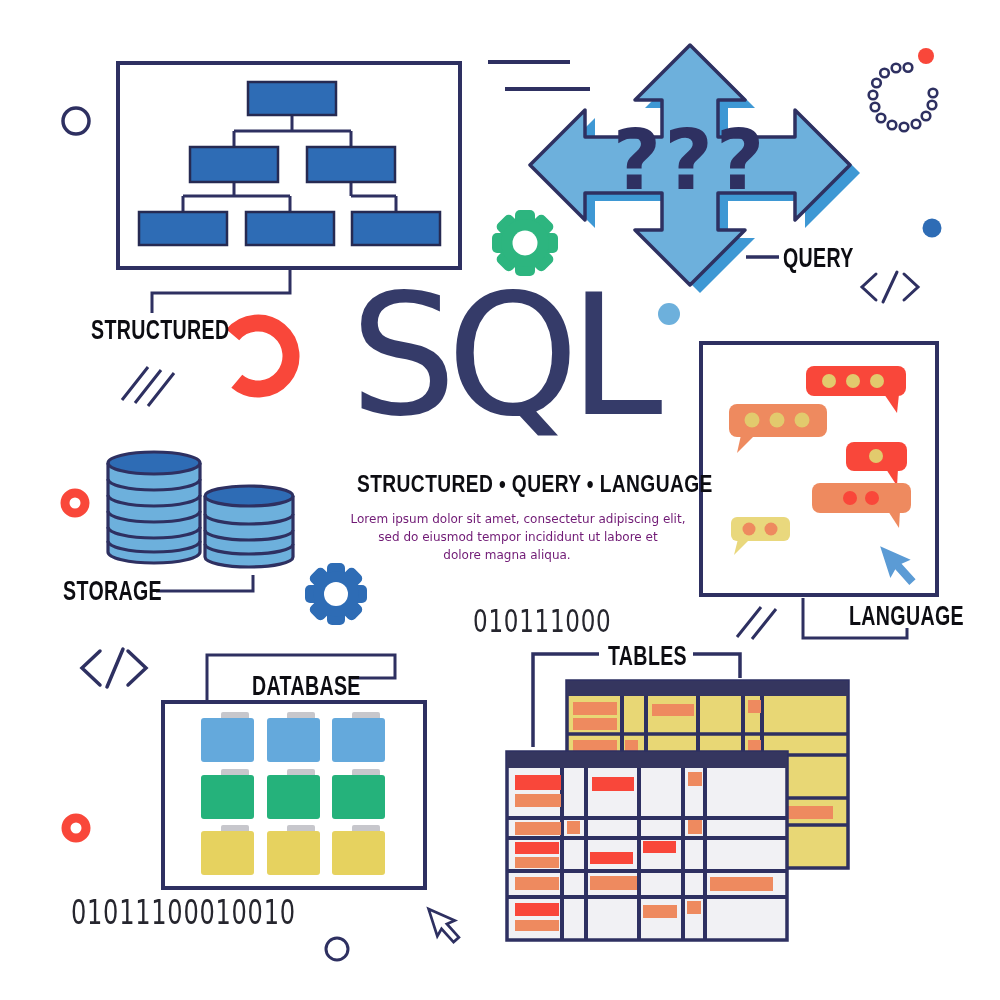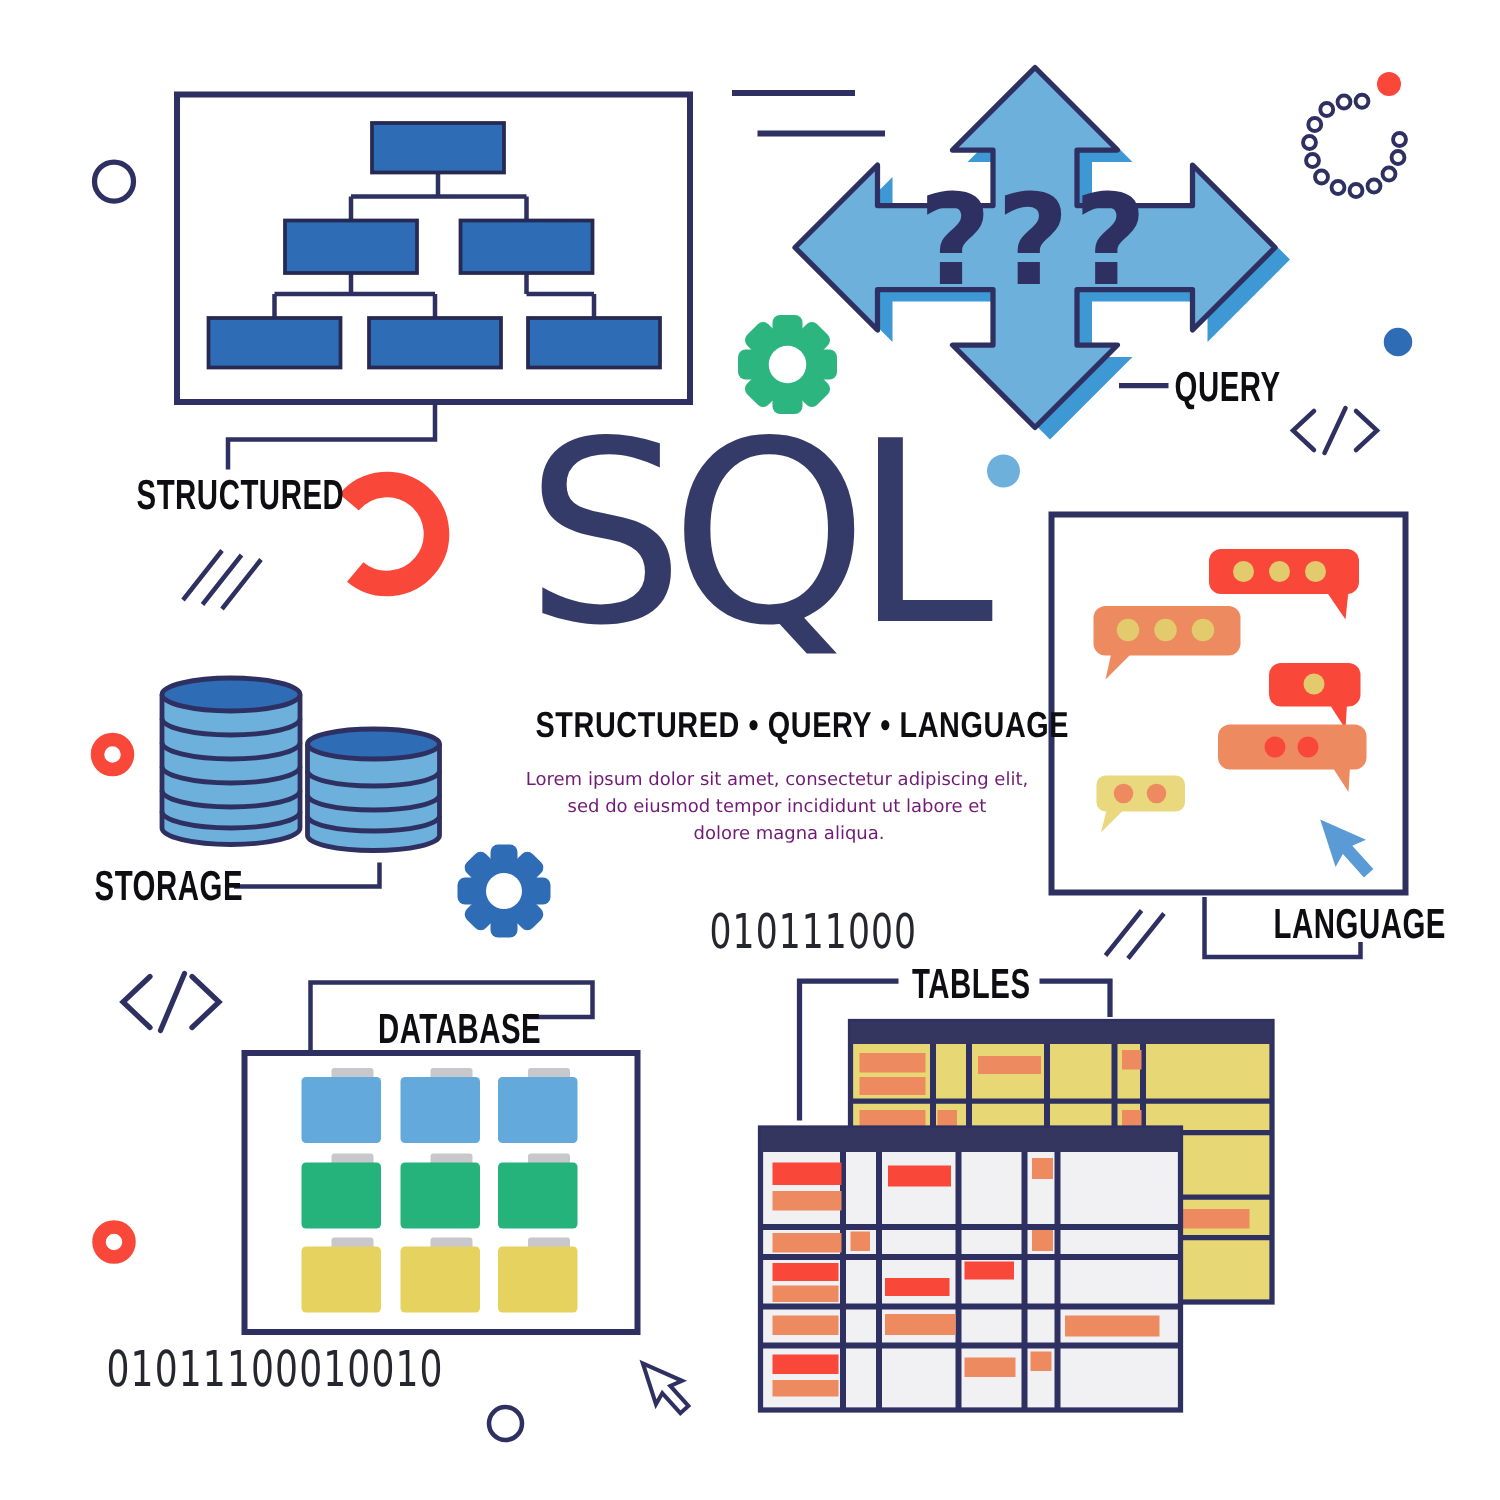--- a/index.html
+++ b/index.html
@@ -280,21 +280,21 @@
   </g>
   <circle cx="76" cy="828" r="10" fill="none" stroke="var(--red,#f9473a)" stroke-width="9"></circle>
   <use href="#cursor" fill="#ffffff" stroke="var(--navy,#2e3061)" stroke-width="3" transform="translate(443,925) rotate(-42) scale(0.9)"></use>
   <circle class="st-navy" stroke-width="3" cx="337" cy="949" r="11"></circle>
 </svg>
 
 <div class="txt logo" style="left:350px; top:272px;">SQL</div>
 <div class="txt subtitle" style="left:317px; top:470px;">STRUCTURED • QUERY •  LANGUAGE</div>
 <div class="txt lorem" style="left:337px; top:511px;">Lorem ipsum dolor sit amet, consectetur adipiscing elit,</div>
 <div class="txt lorem" style="left:337px; top:529px;">sed do eiusmod tempor incididunt ut labore et</div>
-<div class="txt lorem" style="left:345px; top:547px;">dolore magna aliqua.</div>
+<div class="txt lorem" style="left:326px; top:547px;">dolore magna aliqua.</div>
 <div class="txt marks" style="left:600px; top:118px;">???</div>
 
 <div class="txt lbl" style="left:91px;  top:314px;">STRUCTURED</div>
 <div class="txt lbl" style="left:783px; top:242px;">QUERY</div>
 <div class="txt lbl" style="left:63px;  top:575px;">STORAGE</div>
 <div class="txt lbl" style="left:252px; top:670px;">DATABASE</div>
 <div class="txt lbl" style="left:608px; top:640px;">TABLES</div>
 <div class="txt lbl" style="left:849px; top:600px;">LANGUAGE</div>
 
 <div class="txt binary mid" style="left:473px; top:602px;">010111000</div>

